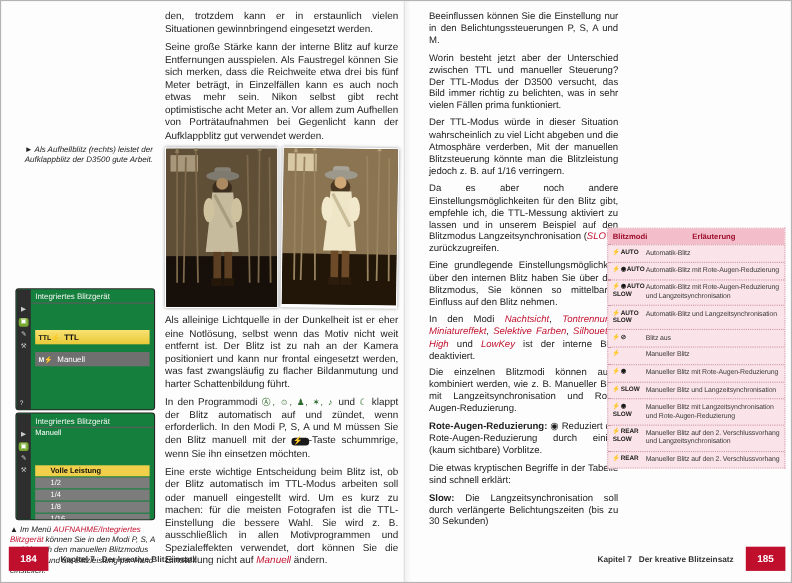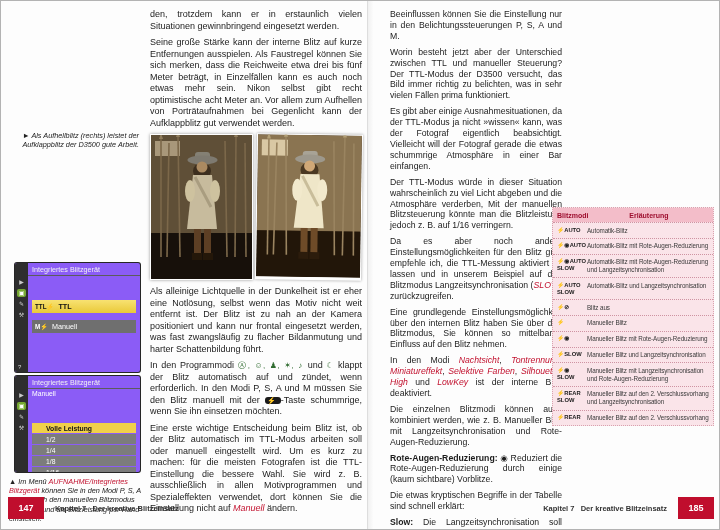--- a/index.html
+++ b/index.html
@@ -19,21 +19,21 @@
   .seg-key{background:#1a1a1a;color:#fff;border-radius:3px;font-size:7px;padding:0 2px;}
   
   .photo-wrap{display:flex;gap:3px;margin:5px 0 6px 0;height:146px;}
   .photo-wrap .panel{box-shadow:0 0 3px rgba(0,0,0,.4);background:#fff;padding:1px;}
   .photo-wrap .panel.tilt{transform:rotate(.8deg);}
   
   .caption{position:absolute;font-style:italic;font-size:7.3px;line-height:9.2px;color:#222;}
   #cap-top{left:4px;top:130px;width:134px;text-align:right;}
   #cap-bottom{left:8px;top:476px;width:132px;text-align:left;}
   
-  .lcd{position:absolute;width:125px;background:#8b5cf6;border-radius:2px;overflow:hidden;
+  .lcd{position:absolute;width:125px;background:#15803d;border-radius:2px;overflow:hidden;
        box-shadow:0 0 0 1px #262626;}
   #lcd1{left:14px;top:262px;height:109px;}
   #lcd2{left:14px;top:375px;height:96px;}
   .lcd-side{position:absolute;left:0;top:0;bottom:0;width:13px;background:#2e2e2e;display:flex;
             flex-direction:column;align-items:center;padding:15px 0 3px 0;gap:3px;font-size:6px;color:#c9c9c9;}
   .lcd-side .sb{width:9px;text-align:center;line-height:8px;}
   .lcd-side .sb.active{background:#76a832;color:#fff;border-radius:2px;}
   .lcd-title{margin-left:13px;padding:2px 4px 1px;font-size:7.2px;color:#f2f2f2;border-bottom:1px solid #5c5c5c;}
   .lcd-body{margin-left:13px;margin-top:24px;}
   .lcd-item{margin:0 4px;padding:2px 3px;font-size:7.2px;display:flex;gap:4px;align-items:center;}
@@ -185,21 +185,20 @@
     </div>
 
     <p><span>Als alleinige Lichtquelle in der Dunkelheit ist er eher eine Notlösung, selbst wenn das Motiv nicht weit entfernt ist. Der Blitz ist zu nah an der Kamera positioniert und kann nur frontal eingesetzt werden, was fast zwangsläufig zu flacher Bildanmutung und harter Schattenbildung führt.</span></p>
     <p><span>In den Programmodi </span><span class="seg-icons">Ⓐ, ☺, ♟, ✶, ♪</span><span> und </span><span class="seg-icons">☾</span><span> klappt der Blitz automatisch auf und zündet, wenn erforderlich. In den Modi P, S, A und M müssen Sie den Blitz manuell mit der </span><span class="seg-key">⚡</span><span>-Taste schummrige, wenn Sie ihn einsetzen möchten.</span></p>
     <p><span>Eine erste wichtige Entscheidung beim Blitz ist, ob der Blitz automatisch im TTL-Modus arbeiten soll oder manuell eingestellt wird. Um es kurz zu machen: für die meisten Fotografen ist die TTL-Einstellung die bessere Wahl. Sie wird z. B. ausschließlich in allen Motivprogrammen und Spezialeffekten verwendet, dort können Sie die Einstellung nicht auf </span><span class="seg-red">Manuell</span><span> ändern.</span></p>
   </div>
 
   <div class="col" id="col-right">
     <p><span>Beeinflussen können Sie die Einstellung nur in den Belichtungssteuerungen P, S, A und M.</span></p>
     <p><span>Worin besteht jetzt aber der Unterschied zwischen TTL und manueller Steuerung? Der TTL-Modus der D3500 versucht, das Bild immer richtig zu belichten, was in sehr vielen Fällen prima funktioniert.</span></p>
-    <p><span>Es gibt aber einige Ausnahmesituationen, da der TTL-Modus ja nicht »wissen« kann, was der Fotograf eigentlich beabsichtigt. Vielleicht will der Fotograf gerade die etwas schummrige Atmosphäre in einer Bar einfangen.</span></p>
     <p><span>Der TTL-Modus würde in dieser Situation wahrscheinlich zu viel Licht abgeben und die Atmosphäre verderben, Mit der manuellen Blitzsteuerung könnte man die Blitzleistung jedoch z. B. auf 1/16 verringern.</span></p>
     <p><span>Da es aber noch andere Einstellungsmöglichkeiten für den Blitz gibt, empfehle ich, die TTL-Messung aktiviert zu lassen und in unserem Beispiel auf den Blitzmodus Langzeitsynchronisation (</span><span class="seg-red">SLOW</span><span>) zurückzugreifen.</span></p>
     <p><span>Eine grundlegende Einstellungsmöglichkeit über den internen Blitz haben Sie über den Blitzmodus, Sie können so mittelbaren Einfluss auf den Blitz nehmen.</span></p>
     <p><span>In den Modi </span><span class="seg-red">Nachtsicht</span><span>, </span><span class="seg-red">Tontrennung</span><span>, </span><span class="seg-red">Miniatureffekt</span><span>, </span><span class="seg-red">Selektive Farben</span><span>, </span><span class="seg-red">Silhouette</span><span>, </span><span class="seg-red">High</span><span> und </span><span class="seg-red">LowKey</span><span> ist der interne Blitz deaktiviert.</span></p>
     <p><span>Die einzelnen Blitzmodi können auch kombiniert werden, wie z. B. Manueller Blitz mit Langzeitsynchronisation und Rote-Augen-Reduzierung.</span></p>
     <p><span class="seg-bold">Rote-Augen-Reduzierung: </span><span>◉ </span><span>Reduziert die Rote-Augen-Reduzierung durch einige (kaum sichtbare) Vorblitze.</span></p>
     <p><span>Die etwas kryptischen Begriffe in der Tabelle sind schnell erklärt:</span></p>
     <p><span class="seg-bold">Slow: </span><span>Die Langzeitsynchronisation soll durch verlängerte Belichtungszeiten (bis zu 30 Sekunden)</span></p>
   </div>
 
@@ -250,20 +249,20 @@
     <span class="ttext">Manueller Blitz auf den 2. Verschlussvorhang und Langzeitsynchronisation</span>
   </div>
         <div class="trow">
     <span class="ticon">⚡REAR</span>
     <span class="ttext">Manueller Blitz auf den 2. Verschlussvorhang</span>
   </div>
       </div>
   </div>
 
   <div class="footer" id="footer-left">
-    <span class="pagenum">147</span>
+    <span class="pagenum">184</span>
     <span class="chap"><span>Kapitel 7</span>&nbsp;&nbsp;&nbsp;<span>Der kreative Blitzeinsatz</span></span>
   </div>
   <div class="footer" id="footer-right">
     <span class="chap"><span>Kapitel 7</span>&nbsp;&nbsp;&nbsp;<span>Der kreative Blitzeinsatz</span></span>
     <span class="pagenum">185</span>
   </div>
 </div>
 
 </body></html>

